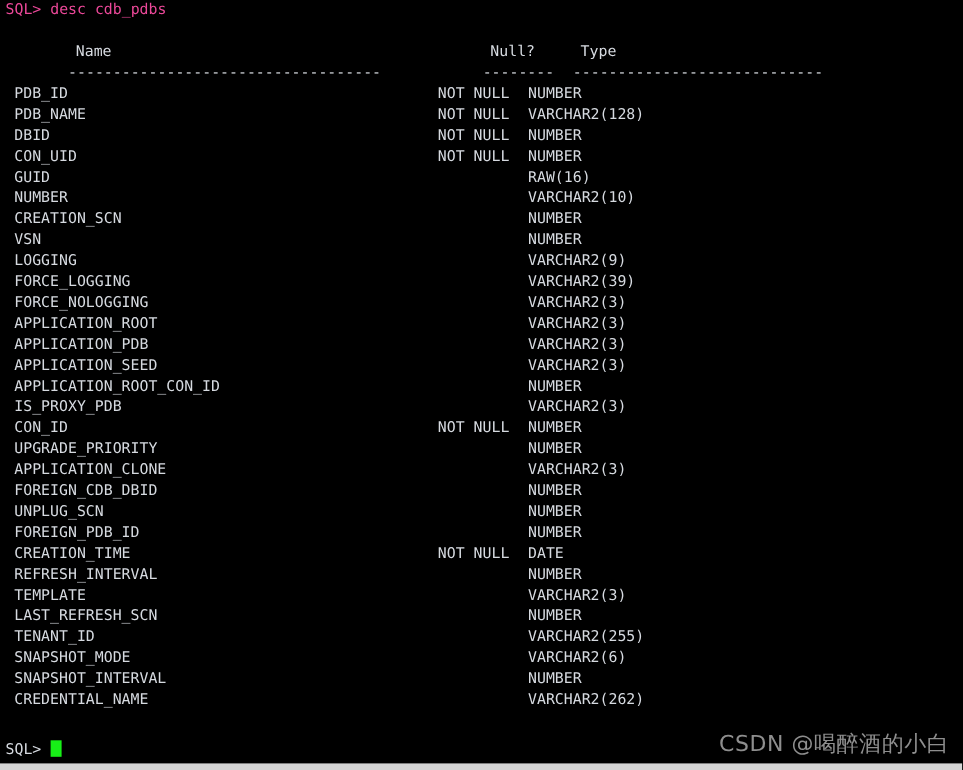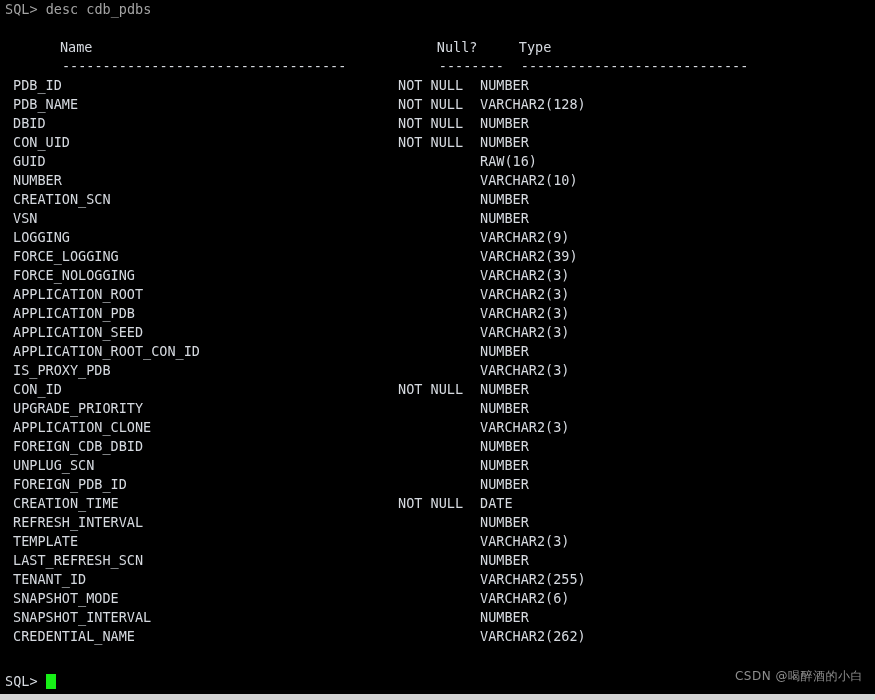--- a/index.html
+++ b/index.html
@@ -28,24 +28,24 @@
     padding: 0;
   }
   .line {
     position: relative;
     height: 19px;
     white-space: pre;
     letter-spacing: 0px;
   }
   .cmdline {
     padding-left: 5px;
-    color: #a3a3a3;
+    color: #ec4899;
   }
   .hdr {
-    padding-left: 3px;
+    padding-left: 12px;
     color: #d6dae0;
   }
   .sep {
     padding-left: 5px;
     color: #d6dae0;
   }
   .row {
     padding-left: 13px;
   }
   .col-name {
@@ -84,21 +84,21 @@
     width: 10px;
     height: 15px;
     background: #17f017;
     vertical-align: -3px;
   }
   #watermark {
     position: absolute;
     right: 12px;
     top: 667px;
     font-family: "DejaVu Sans", "Liberation Sans", sans-serif;
-    font-size: 12px;
+    font-size: 20px;
     color: #8e8e8e;
     letter-spacing: 0.5px;
     white-space: pre;
   }
   #bottombar {
     position: absolute;
     left: 0;
     top: 694px;
     width: 875px;
     height: 6px;

